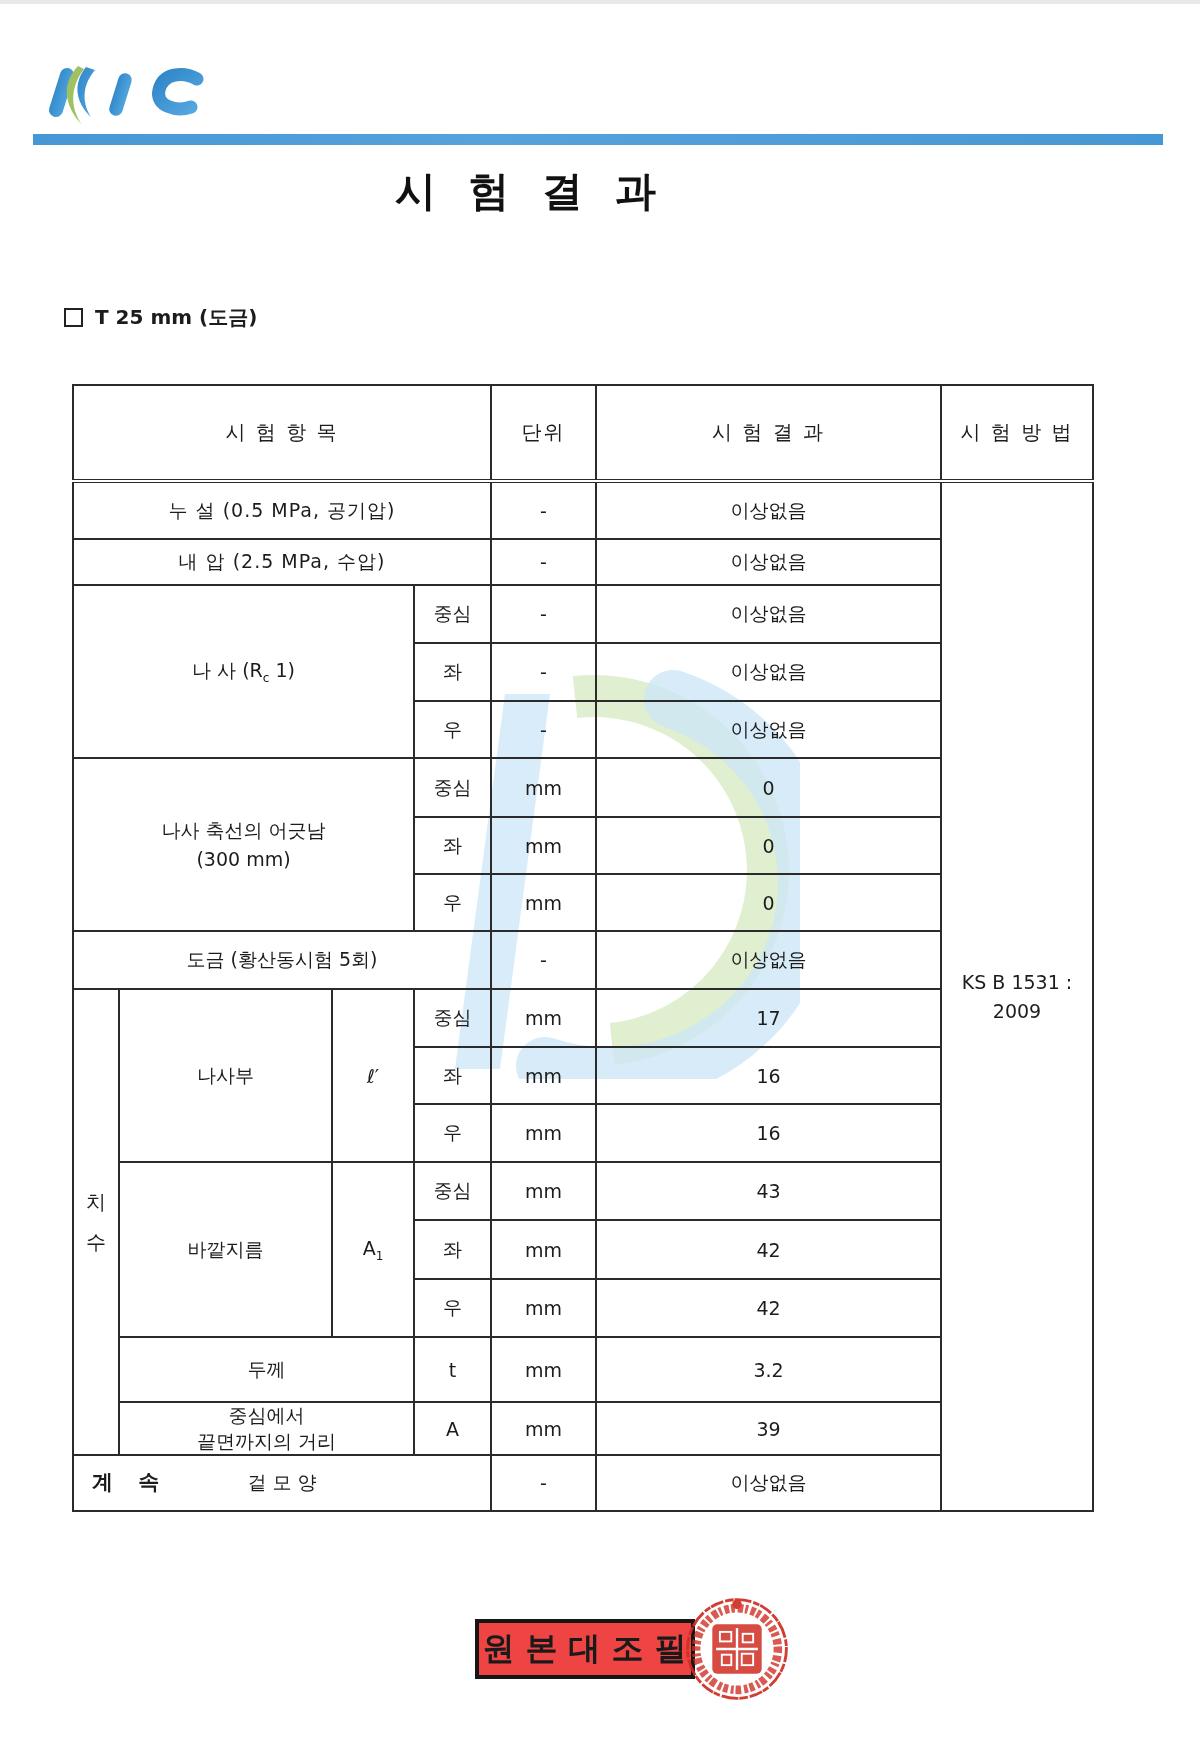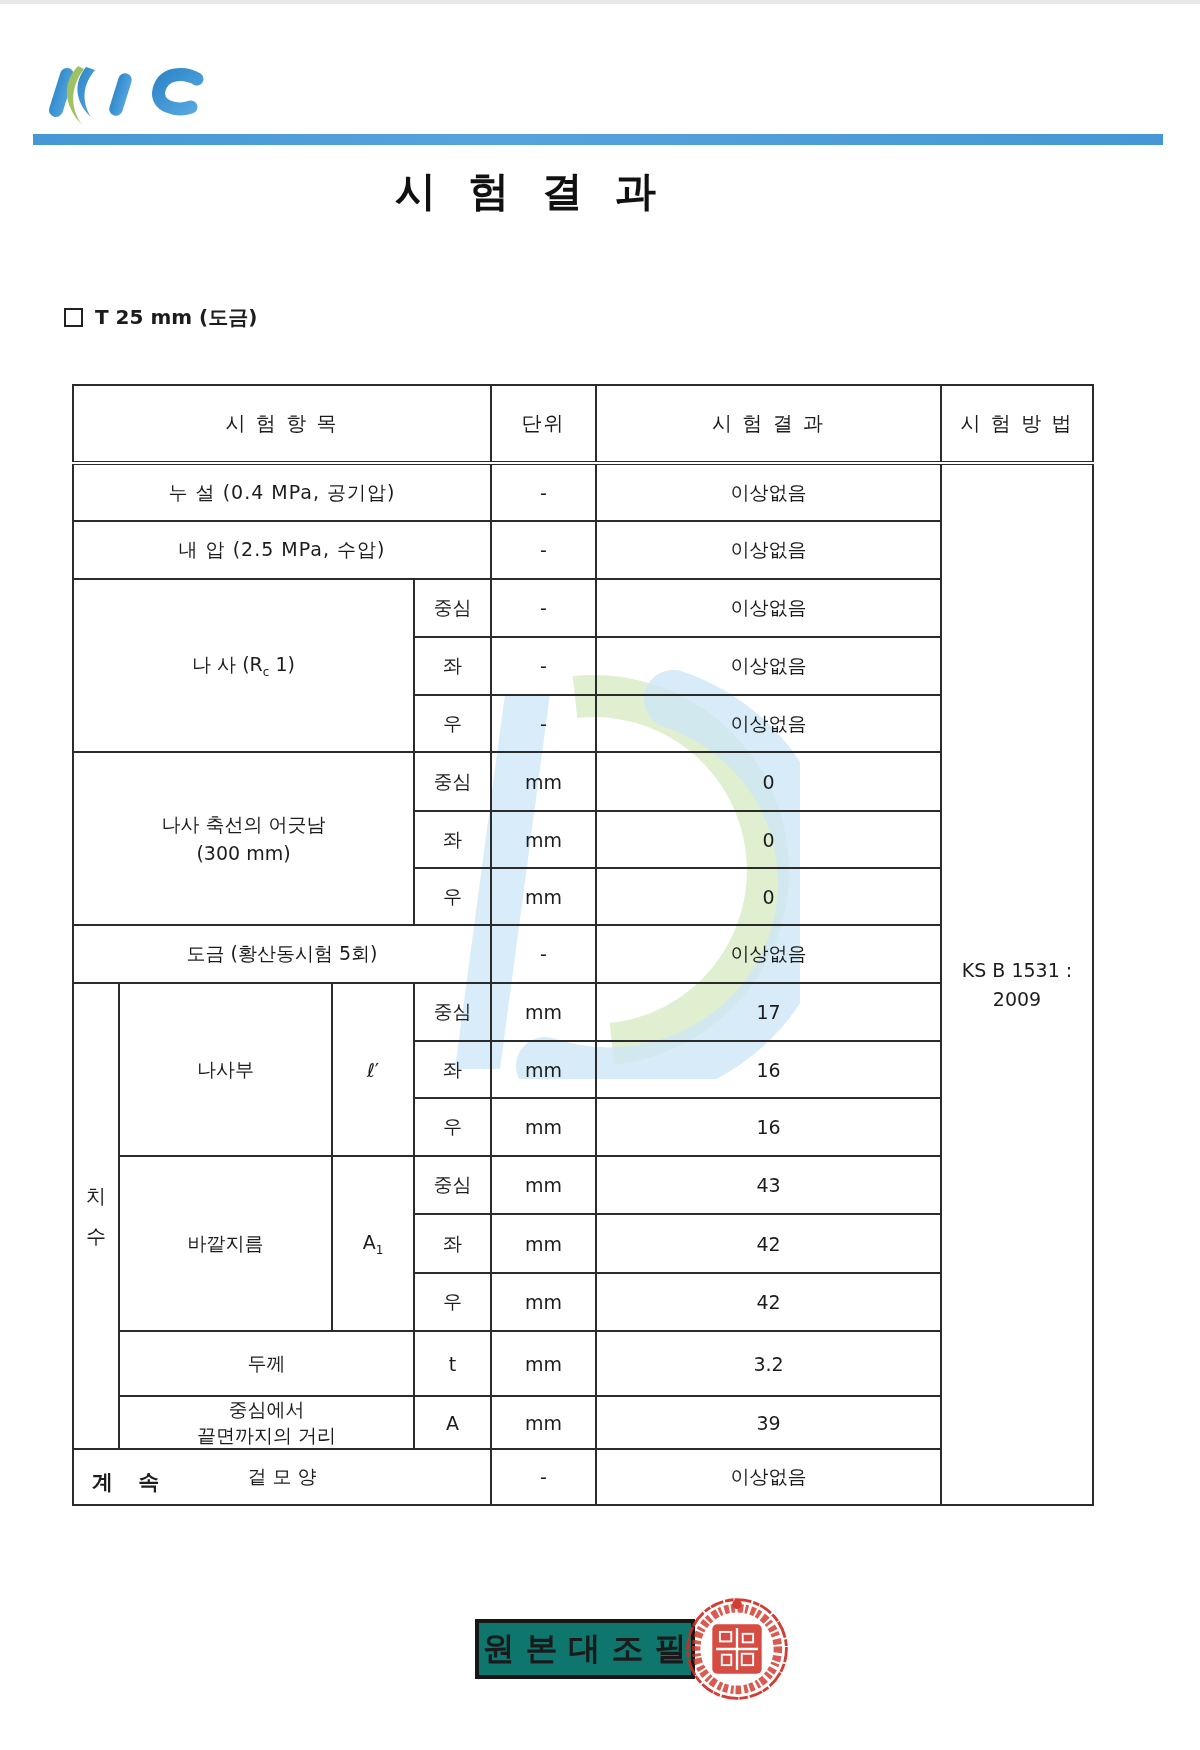--- a/index.html
+++ b/index.html
@@ -57,21 +57,21 @@
   .two-line{line-height:1.5;}
   td.dim-label{white-space:pre-line;line-height:2.0;font-size:20px;}
   sub{font-size:12px;}
   
   .continued{
     position:absolute;left:92px;top:1464px;
     font-size:21px;font-weight:600;letter-spacing:9px;z-index:2;
   }
   .stamp-box{
     position:absolute;left:475px;top:1615px;width:212px;height:52px;
-    border:4px solid #161616;background:#0f766e;
+    border:4px solid #161616;background:#ef4444;
     display:flex;align-items:center;justify-content:center;
     z-index:2;
   }
   .stamp-text{
     font-family:"DejaVu Serif","Liberation Serif",serif;
     font-size:32px;font-weight:600;letter-spacing:11px;
     color:#1a1a1a;white-space:nowrap;transform:translateX(5px);
   }
   .seal{position:absolute;left:680px;top:1588px;width:114px;height:114px;z-index:3;opacity:.92;}
 </style>
@@ -117,40 +117,40 @@
       <col style="width:46px">
           <col style="width:213px">
           <col style="width:82px">
       <col style="width:77px">
           <col style="width:105px">
           <col style="width:345px">
           <col style="width:152px">
     </colgroup>
 
     <tbody>
-          <tr class="hdr" style="height:78px">
+          <tr class="hdr" style="height:96px">
       <td colspan="4">시 험 항 목</td>
       <td>단위</td>
       <td>시 험 결 과</td>
       <td>시 험 방 법</td>
     </tr>
 
     <tr style="height:58px">
-      <td colspan="4" class="item-left">누 설 (0.4 MPa, 공기압)</td>
+      <td colspan="4" class="item-left">누 설 (0.5 MPa, 공기압)</td>
       <td>-</td>
       <td>이상없음</td>
       <td rowspan="18">
         <div class="two-line">
           <span>KS B 1531 :</span><br>
           <span>2009</span>
         </div>
       </td>
     </tr>
 
-    <tr style="height:58px">
+    <tr style="height:46px">
       <td colspan="4" class="item-left">내 압 (2.5 MPa, 수압)</td>
       <td>-</td>
       <td>이상없음</td>
     </tr>
 
     <tr style="height:58px">
       <td colspan="3" rowspan="3">
         <span>나 사 (R</span><sub>c</sub><span> 1)</span>
       </td>
       <td>중심</td>

